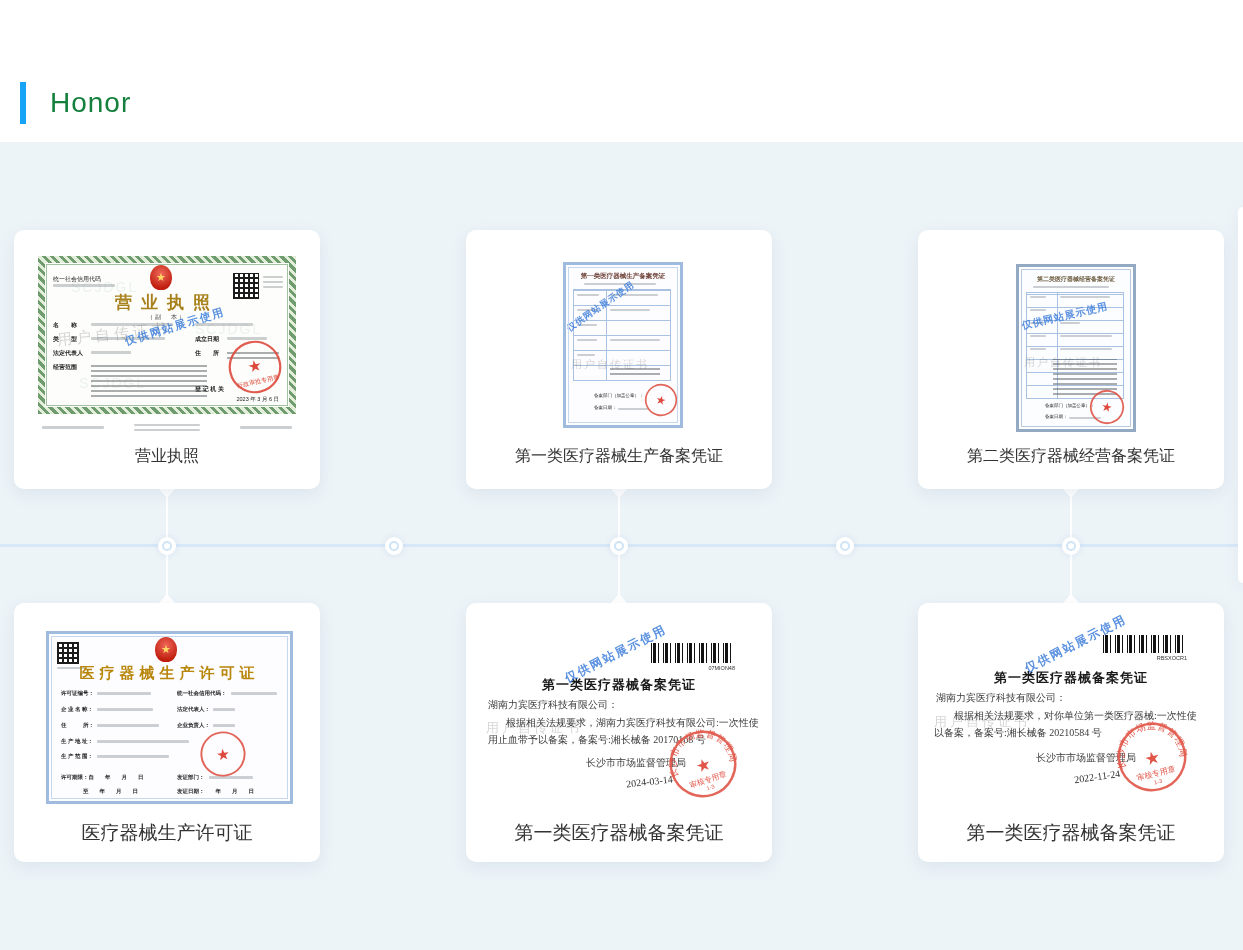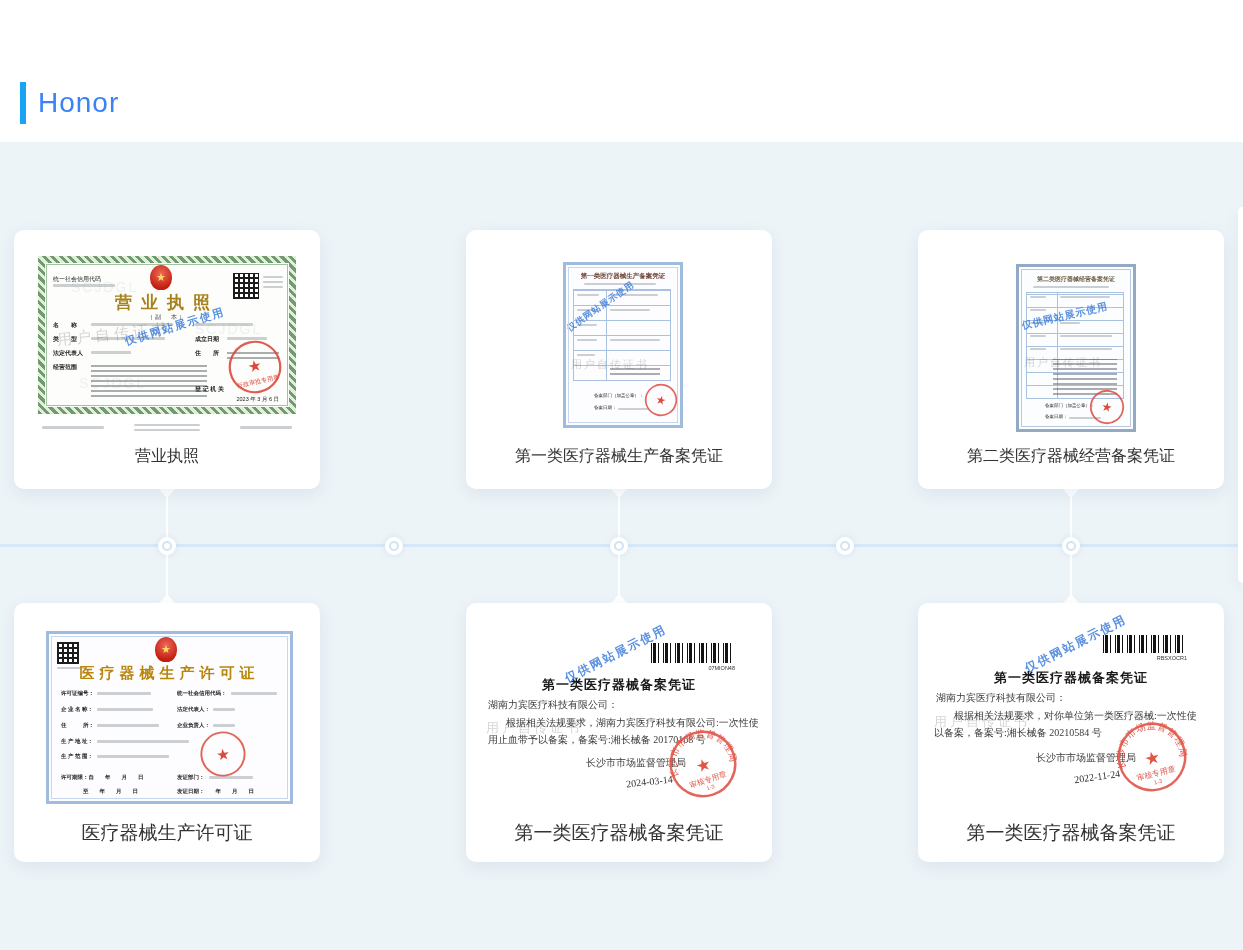--- a/index.html
+++ b/index.html
@@ -6,21 +6,21 @@
   body{
     width:1243px;height:950px;position:relative;overflow:hidden;
     background:#ffffff;
     font-family:"Liberation Sans",sans-serif;
     -webkit-font-smoothing:antialiased;
   }
   
   .sec-header{position:absolute;left:20px;top:82px;display:flex;align-items:center;}
   .accent-bar{width:6px;height:42px;background:#18a3f7;margin-right:12px;}
   .sec-title{font-size:30px;font-weight:bold;color:#333;letter-spacing:1px;}
-  .sec-sub{font-size:28px;color:#3b82f6;letter-spacing:1px;}
+  .sec-sub{font-size:28px;color:#15803d;margin-left:12px;letter-spacing:1px;}
   
   .section-bg{position:absolute;left:0;top:142px;width:1243px;height:808px;background:#edf4f8;}
   .tl-line{position:absolute;left:0;top:544px;width:1243px;height:3px;background:#d7e8f8;}
   .tl-dot{position:absolute;width:18px;height:18px;border-radius:50%;background:#fff;top:537px;
           box-shadow:0 0 6px rgba(160,190,220,.35);}
   .tl-dot::after{content:"";position:absolute;left:4px;top:4px;width:6px;height:6px;border-radius:50%;
           background:#fff;border:2px solid #cfe4f6;}
   .connector{position:absolute;top:489px;width:2px;height:114px;background:#fff;}
   .tail-down{position:absolute;top:489px;width:0;height:0;border-left:8px solid transparent;
           border-right:8px solid transparent;border-top:9px solid #fff;}

